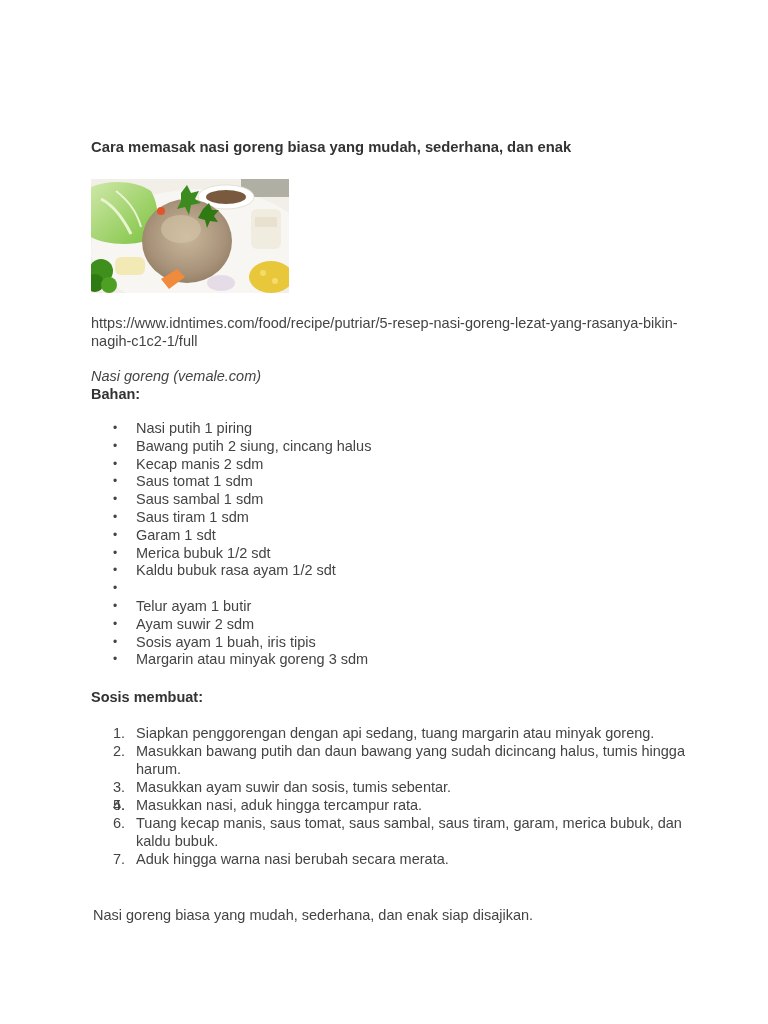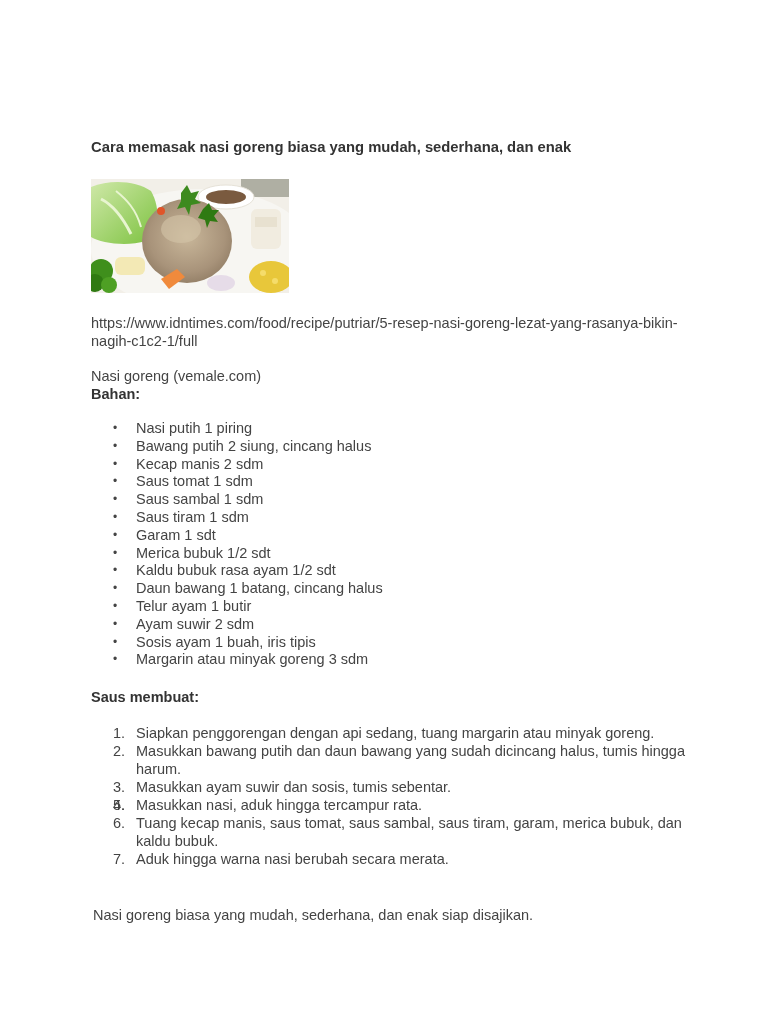--- a/index.html
+++ b/index.html
@@ -49,20 +49,21 @@
       line-height: 18px;
       margin: 0;
       color: #444444;
     }
     .caption {
       position: absolute;
       left: 91px;
       top: 367px;
       line-height: 18px;
       margin: 0;
+      font-style: italic;
     }
     .section-label {
       position: absolute;
       left: 91px;
       margin: 0;
       font-weight: bold;
       color: #333333;
       line-height: 18px;
     }
     .bahan-label { top: 385px; text-align: right; }
@@ -185,28 +186,28 @@
   <ul class="ingredients">
     <li><span class="bullet">•</span><span>Nasi putih 1 piring</span></li>
     <li><span class="bullet">•</span><span>Bawang putih 2 siung, cincang halus</span></li>
     <li><span class="bullet">•</span><span>Kecap manis 2 sdm</span></li>
     <li><span class="bullet">•</span><span>Saus tomat 1 sdm</span></li>
     <li><span class="bullet">•</span><span>Saus sambal 1 sdm</span></li>
     <li><span class="bullet">•</span><span>Saus tiram 1 sdm</span></li>
     <li><span class="bullet">•</span><span>Garam 1 sdt</span></li>
     <li><span class="bullet">•</span><span>Merica bubuk 1/2 sdt</span></li>
     <li><span class="bullet">•</span><span>Kaldu bubuk rasa ayam 1/2 sdt</span></li>
-    <li><span class="bullet">•</span><span>Daun bawang 1 batang, cincang halus</span></li>
+    <li><span class="bullet">•</span></li>
     <li><span class="bullet">•</span><span>Telur ayam 1 butir</span></li>
     <li><span class="bullet">•</span><span>Ayam suwir 2 sdm</span></li>
     <li><span class="bullet">•</span><span>Sosis ayam 1 buah, iris tipis</span></li>
     <li><span class="bullet">•</span><span>Margarin atau minyak goreng 3 sdm</span></li>
   </ul>
 
-  <p class="section-label cara-label">Saus membuat:</p>
+  <p class="section-label cara-label">Sosis membuat:</p>
 
   <ol class="steps">
     <li><span class="num">1.</span><span>Siapkan penggorengan dengan api sedang, tuang margarin atau minyak goreng.</span></li>
     <li><span class="num">2.</span><span>Masukkan bawang putih dan daun bawang yang sudah dicincang halus, tumis hingga harum.</span></li>
     <li><span class="num">3.</span><span>Masukkan ayam suwir dan sosis, tumis sebentar.</span></li>
     <li><span class="num">4.</span></li>
     <li><span class="num">5.</span><span>Masukkan nasi, aduk hingga tercampur rata.</span></li>
     <li><span class="num">6.</span><span>Tuang kecap manis, saus tomat, saus sambal, saus tiram, garam, merica bubuk, dan kaldu bubuk.</span></li>
     <li><span class="num">7.</span><span>Aduk hingga warna nasi berubah secara merata.</span></li>
   </ol>

